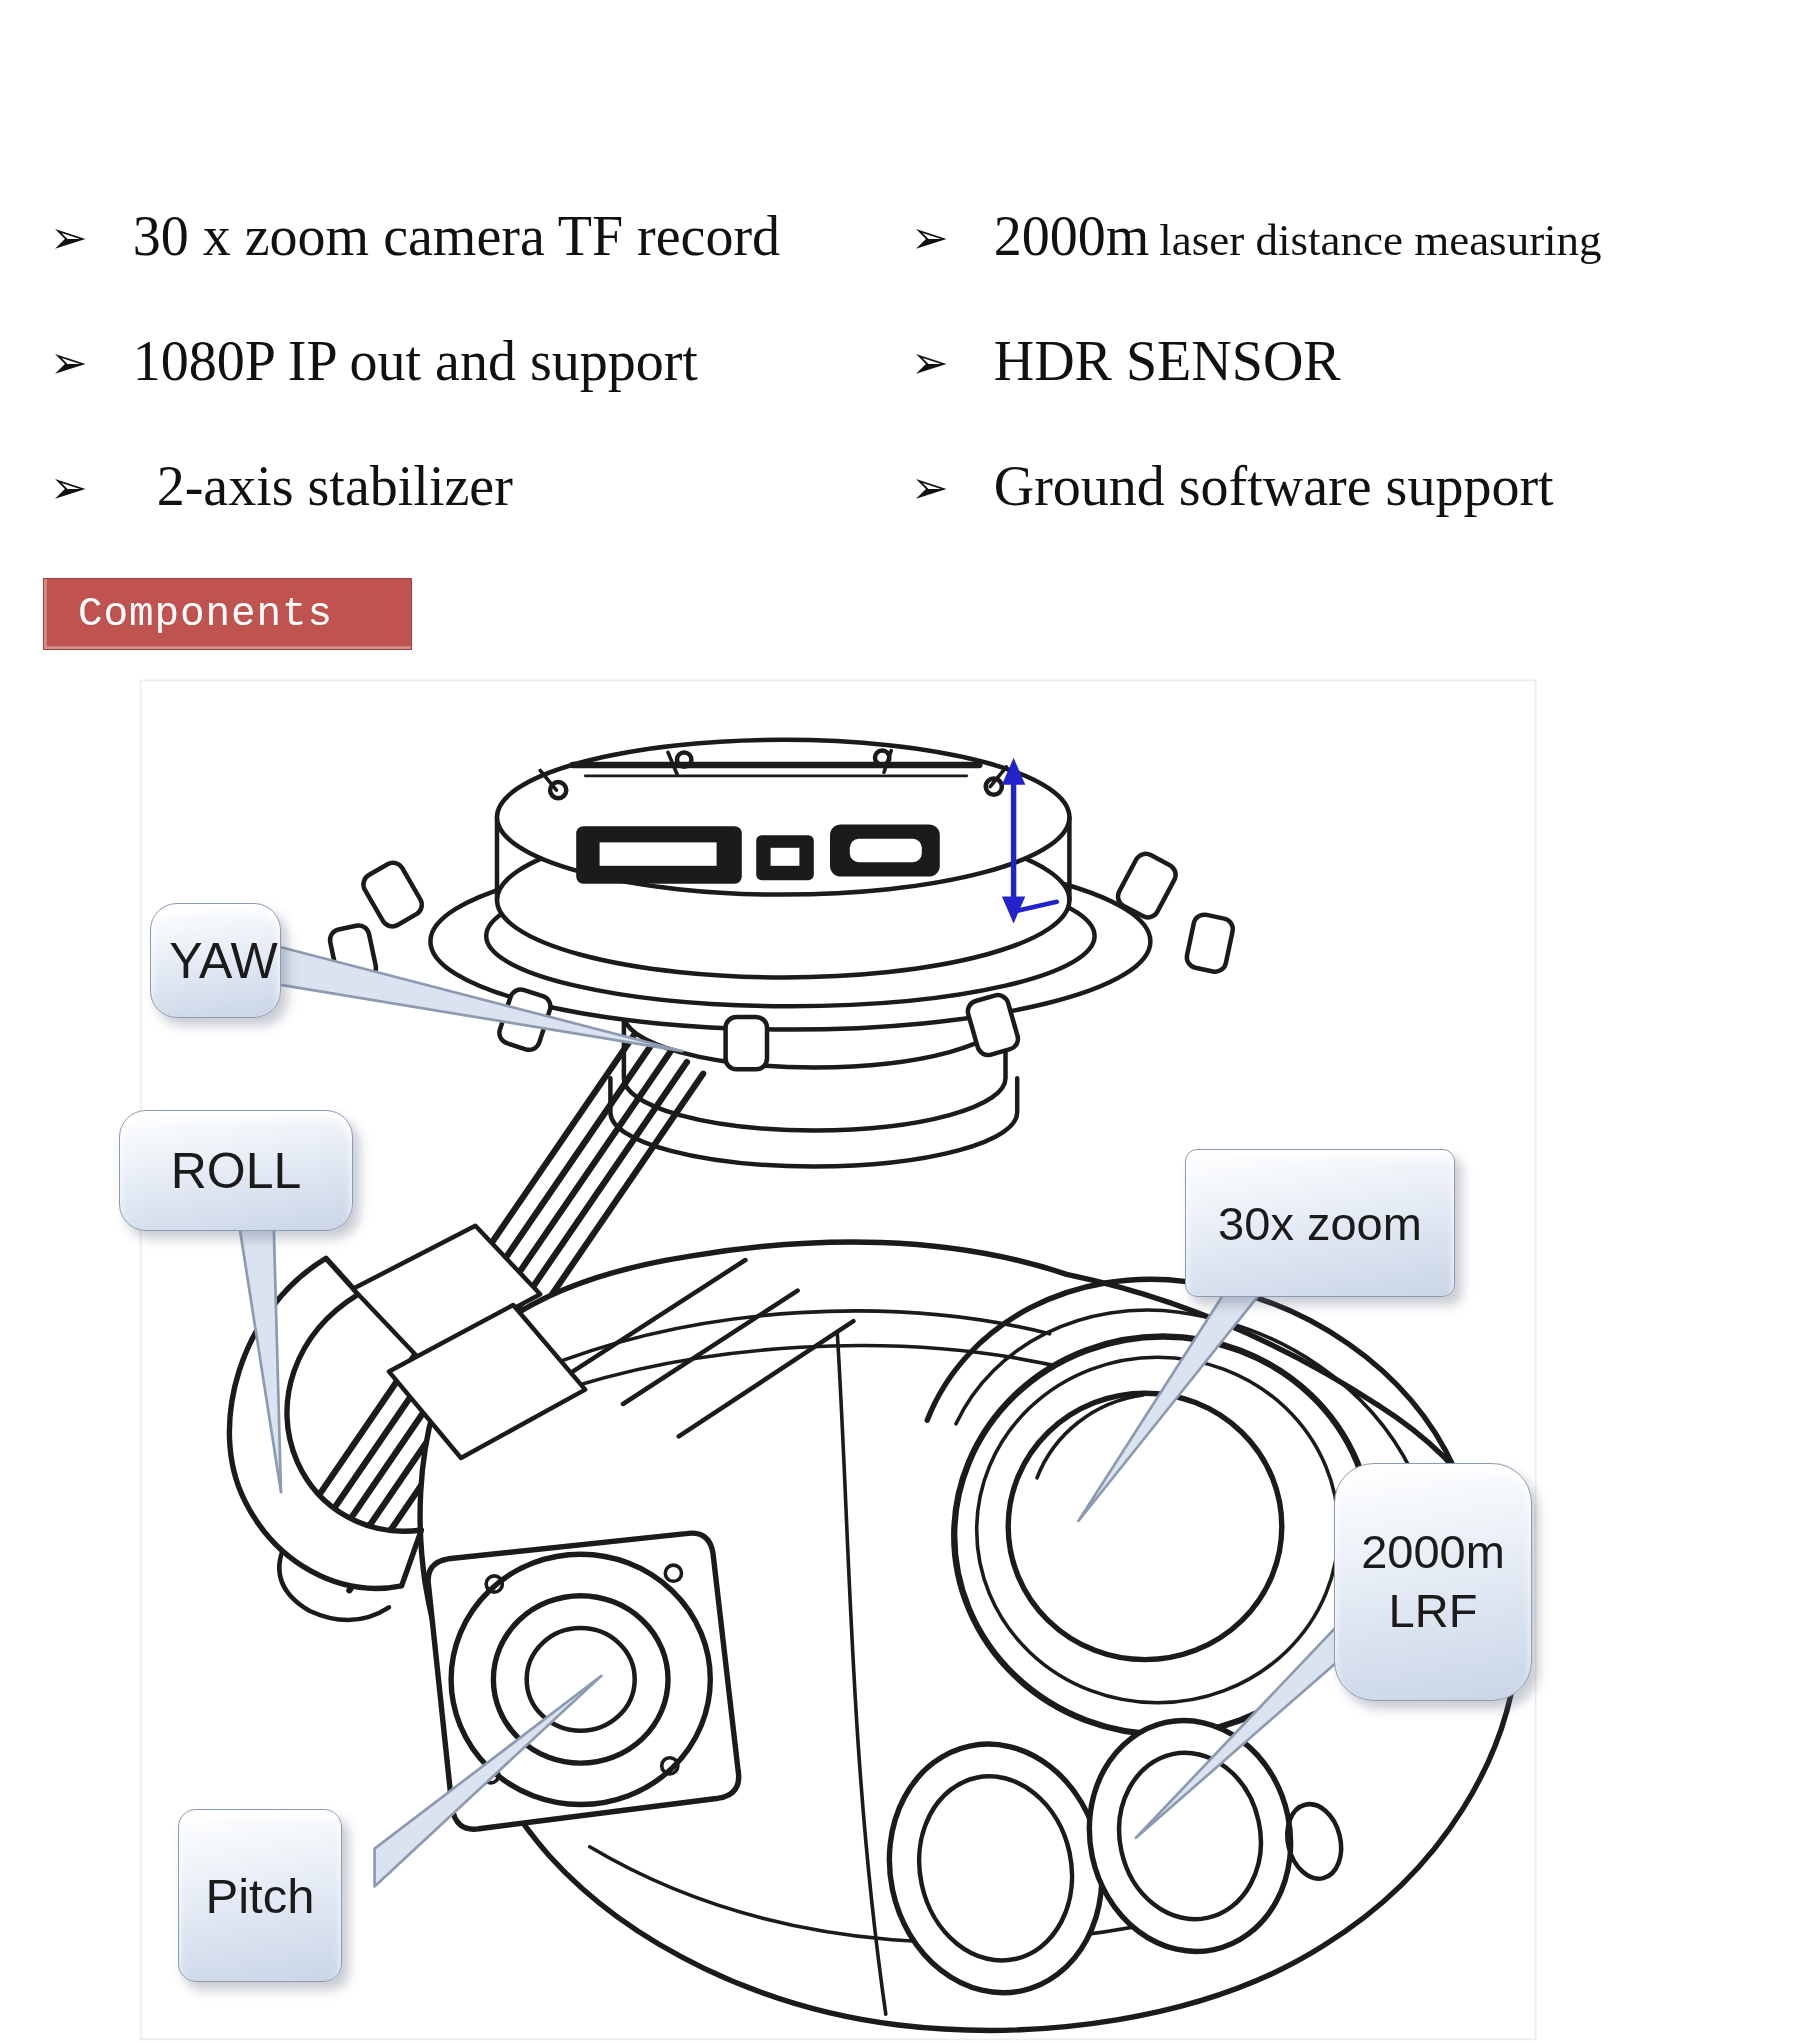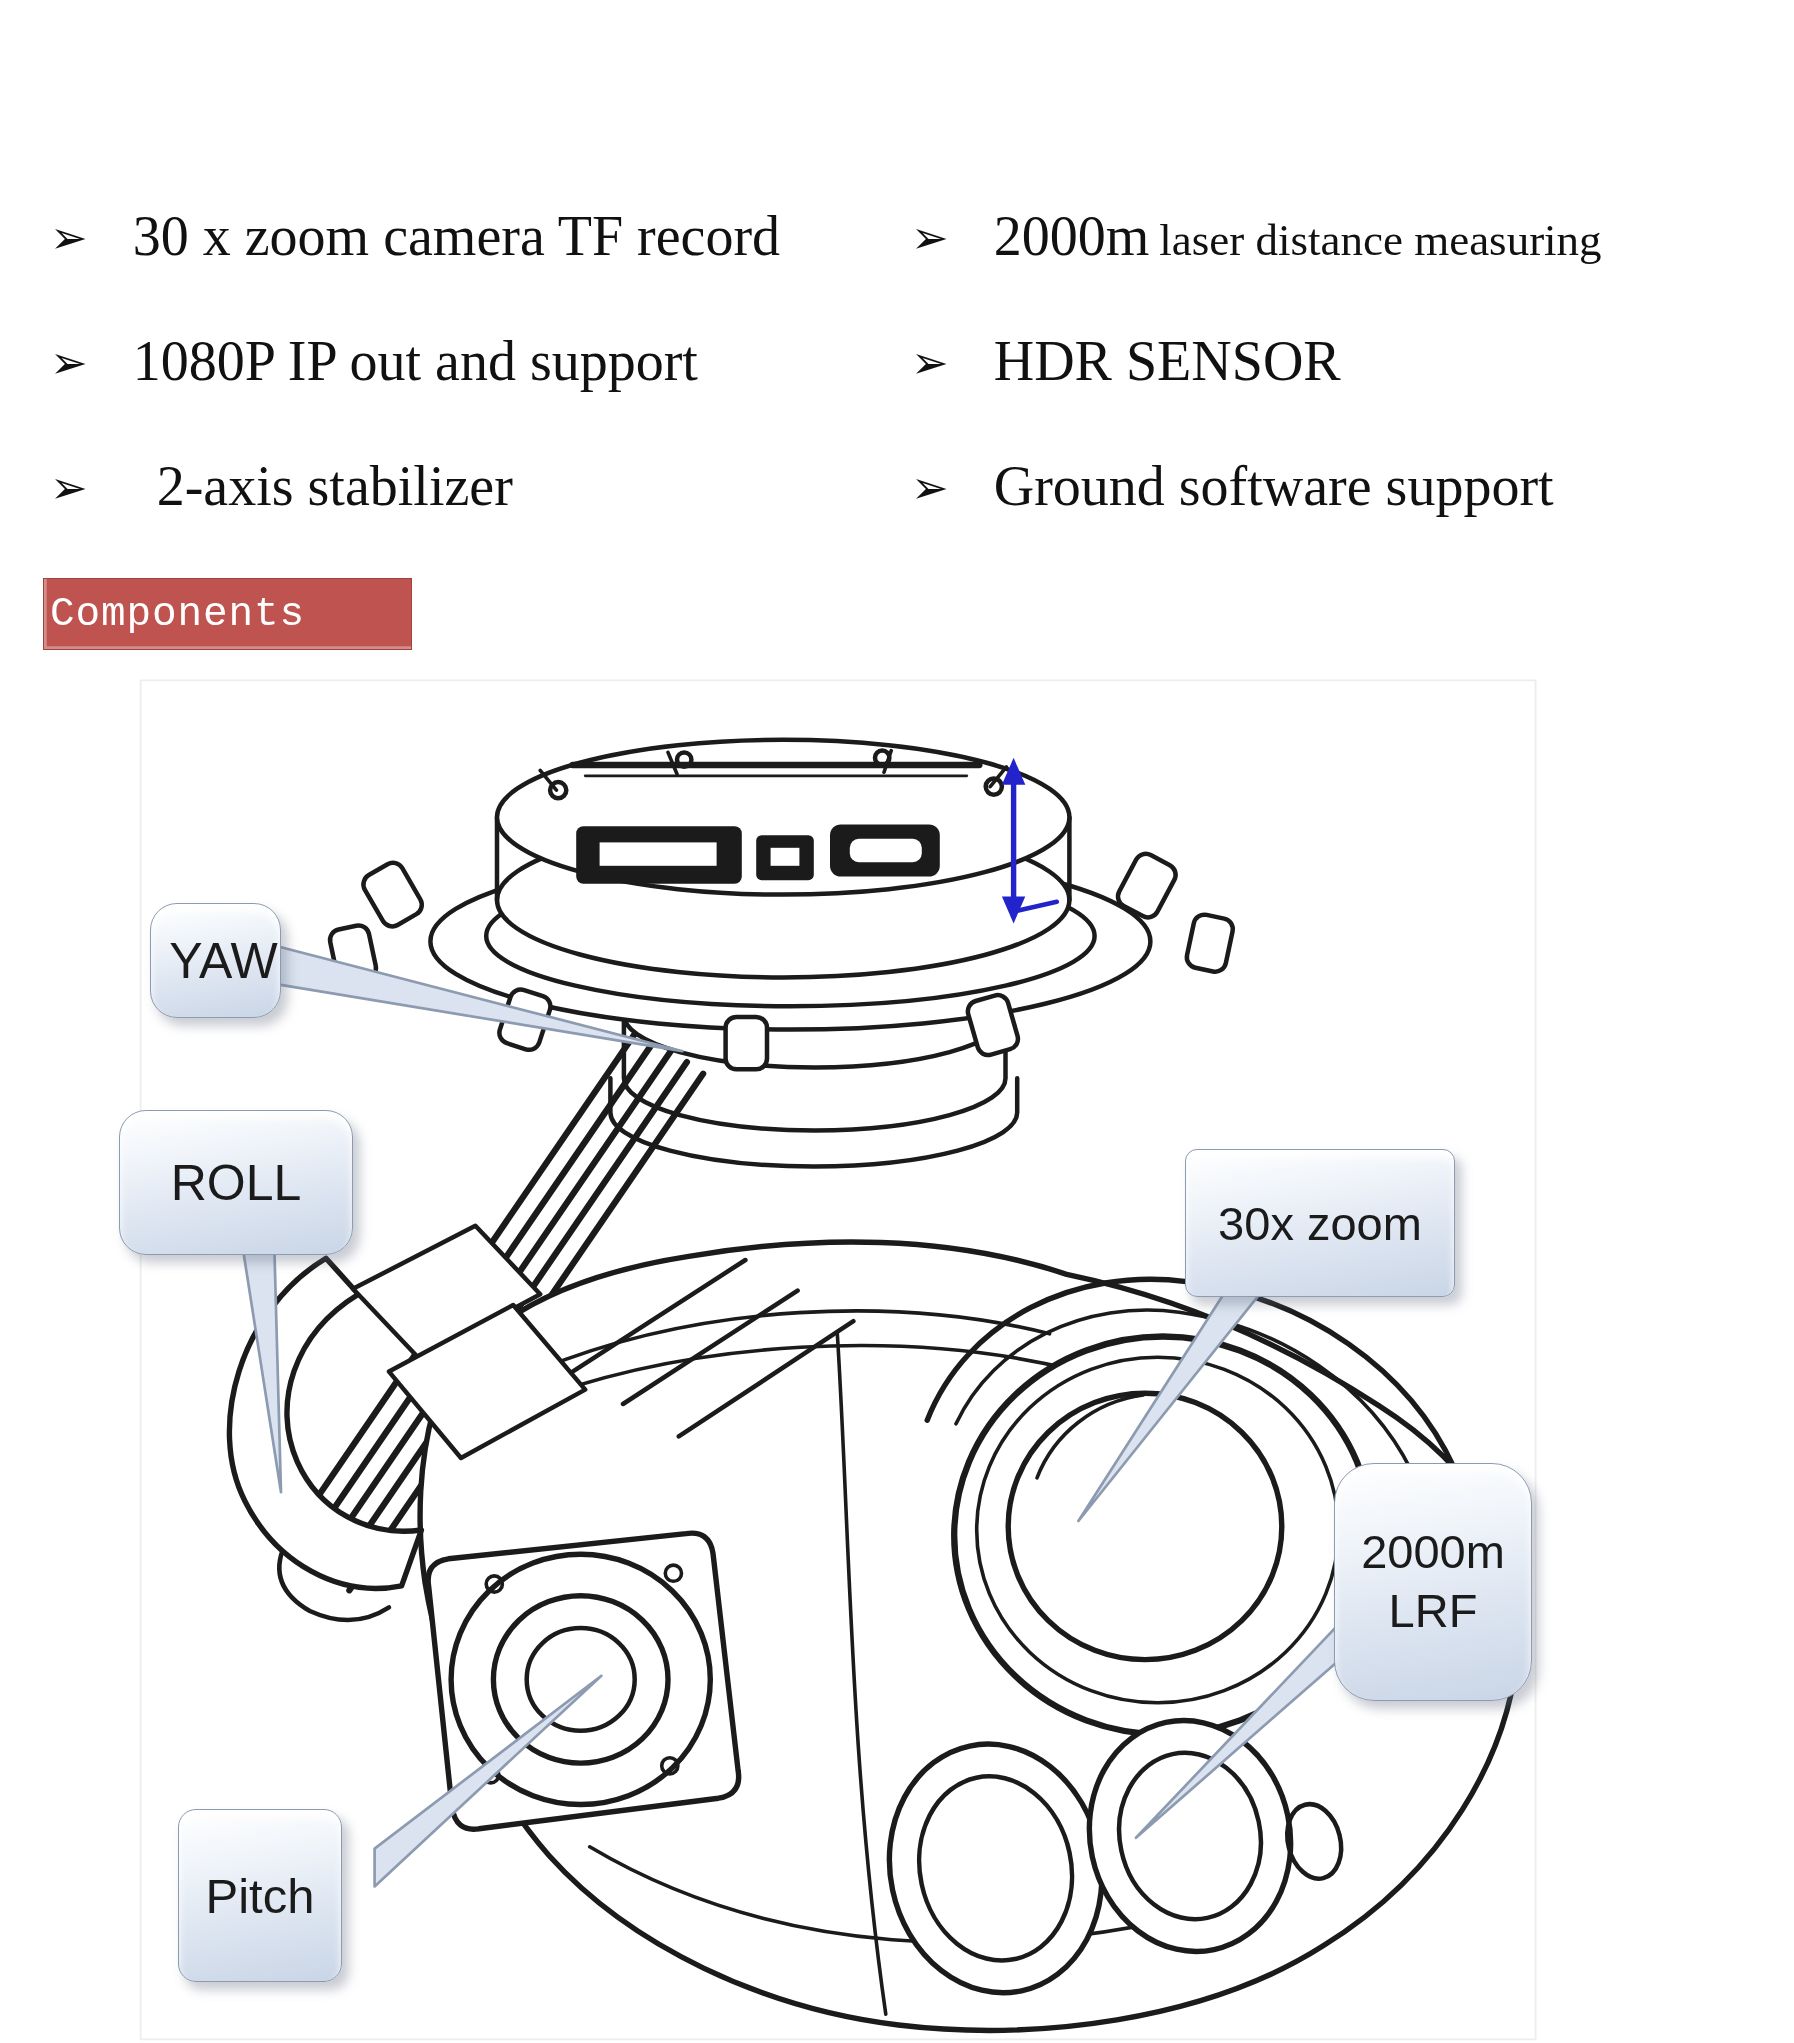--- a/index.html
+++ b/index.html
@@ -9,21 +9,21 @@
   }
   
   .section-header{
     position:absolute;box-sizing:border-box;background:#bf5350;color:#ffffff;
     border:1.8px solid #a2413e;
     box-shadow:inset 2.7px 0 0 #d48e8a, inset 0 -2.7px 0 #d48e8a;
     font-family:"Liberation Mono",monospace;font-size:41px;letter-spacing:0.9px;
     display:flex;align-items:center;
   }
   #adv-header{left:43px;top:28px;width:265px;height:70px;padding-left:14.4px;}
-  #comp-header{left:43px;top:578px;width:369px;height:72px;padding-left:6px;}
+  #comp-header{left:43px;top:578px;width:369px;height:72px;padding-left:34px;}
   
   .adv-row{
     position:absolute;display:flex;align-items:baseline;white-space:nowrap;
     font-size:56px;line-height:65px;color:#111111;
   }
   .adv-row .bullet{font-family:"DejaVu Sans",sans-serif;font-size:45px;transform:translateY(-1.8px);}
   .adv-row .txt{margin-left:45px;margin-top:24px;}
   .adv-row .txt.indent-extra{margin-left:69px;}
   .adv-row .note{font-size:45px;margin-left:10px;}
   .col-left{left:50px;}
@@ -34,21 +34,21 @@
   
   .callout{
     position:absolute;z-index:2;box-sizing:border-box;
     display:flex;align-items:center;justify-content:center;text-align:center;
     background:linear-gradient(170deg,#ffffff 0%,#f1f5fa 28%,#dde5f1 62%,#c9d5e6 100%);
     border:1.8px solid #8d9bb0;
     box-shadow:6.3px 8px 10.8px rgba(100,110,130,0.35), inset 0 7.2px 9px rgba(255,255,255,0.95);
     color:#1b1b1b;font-family:"Liberation Sans",sans-serif;
   }
   #callout-yaw{left:150px;top:903px;width:131px;height:115px;border-radius:27px;font-size:50px;padding-left:16px;}
-  #callout-roll{left:119px;top:1110px;width:234px;height:145px;border-radius:27px;font-size:50px;}
+  #callout-roll{left:119px;top:1110px;width:234px;height:121px;border-radius:27px;font-size:50px;}
   #callout-zoom{left:1185px;top:1149px;width:270px;height:148px;border-radius:12px;font-size:47px;}
   #callout-lrf{left:1334px;top:1463px;width:198px;height:238px;border-radius:40px;font-size:47px;
                flex-direction:column;line-height:1.25;}
   #callout-pitch{left:178px;top:1809px;width:164px;height:173px;border-radius:18px;font-size:49px;}
 </style>
 </head>
 <body>
 
 <div id="page">
 

